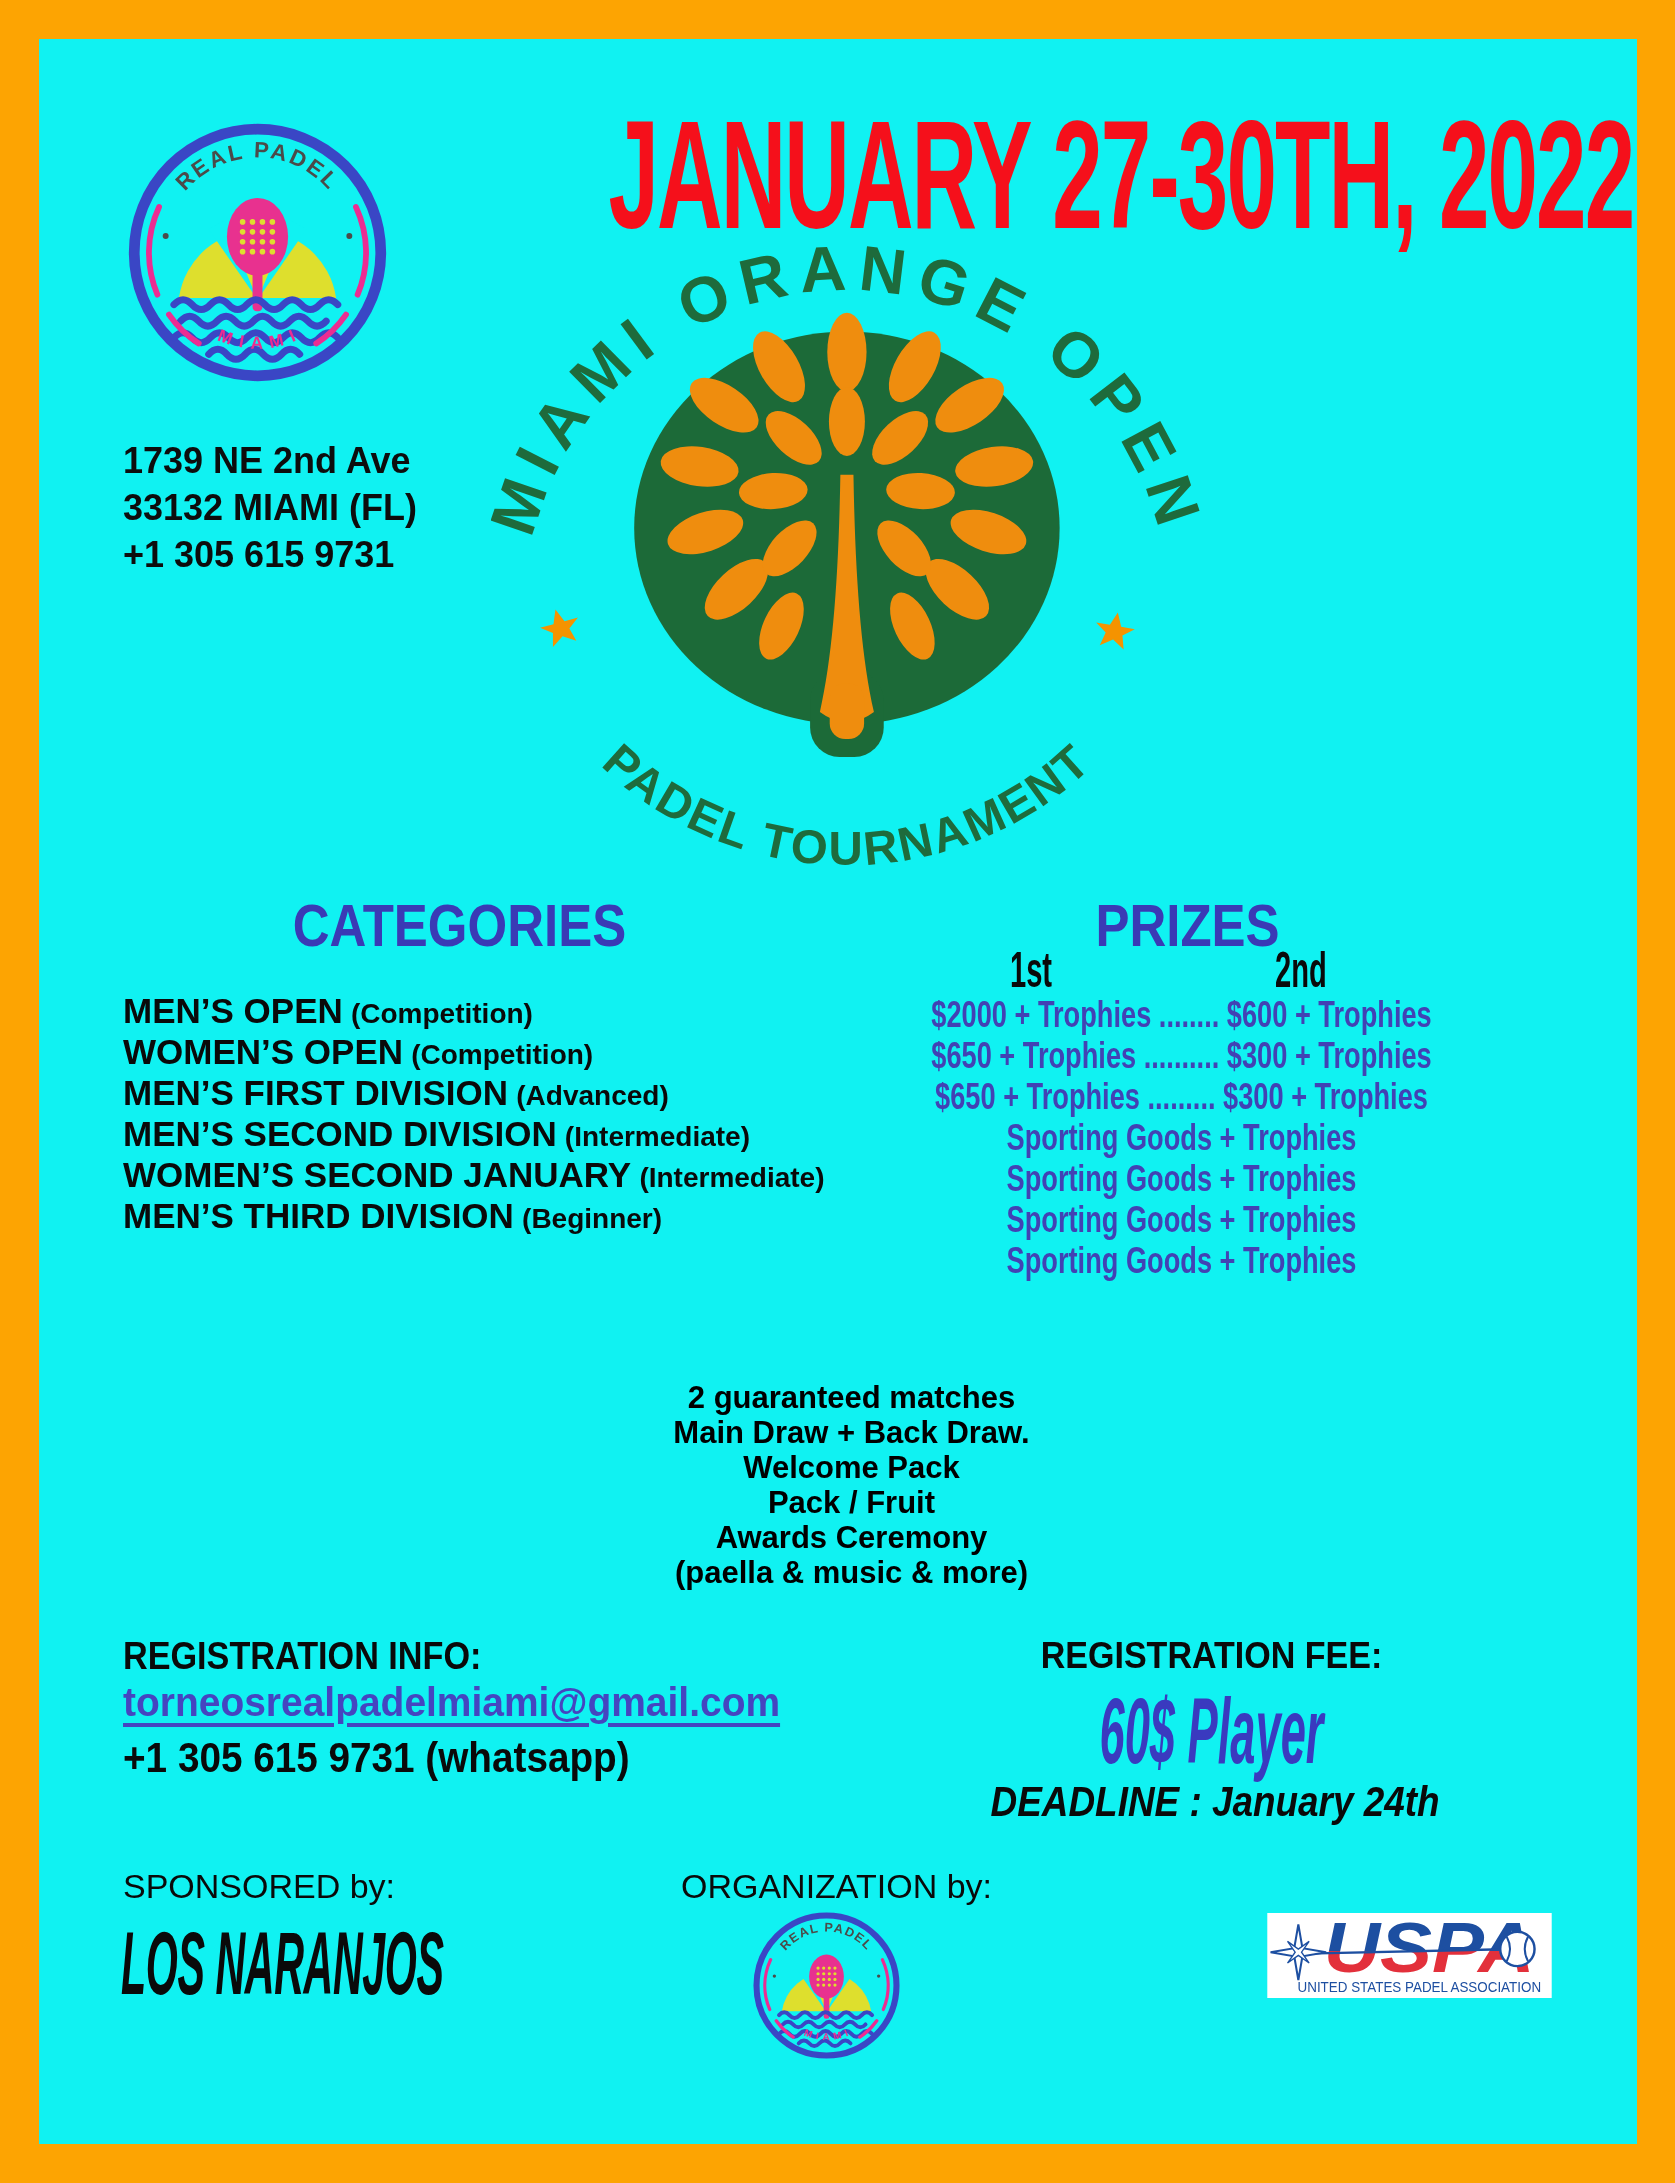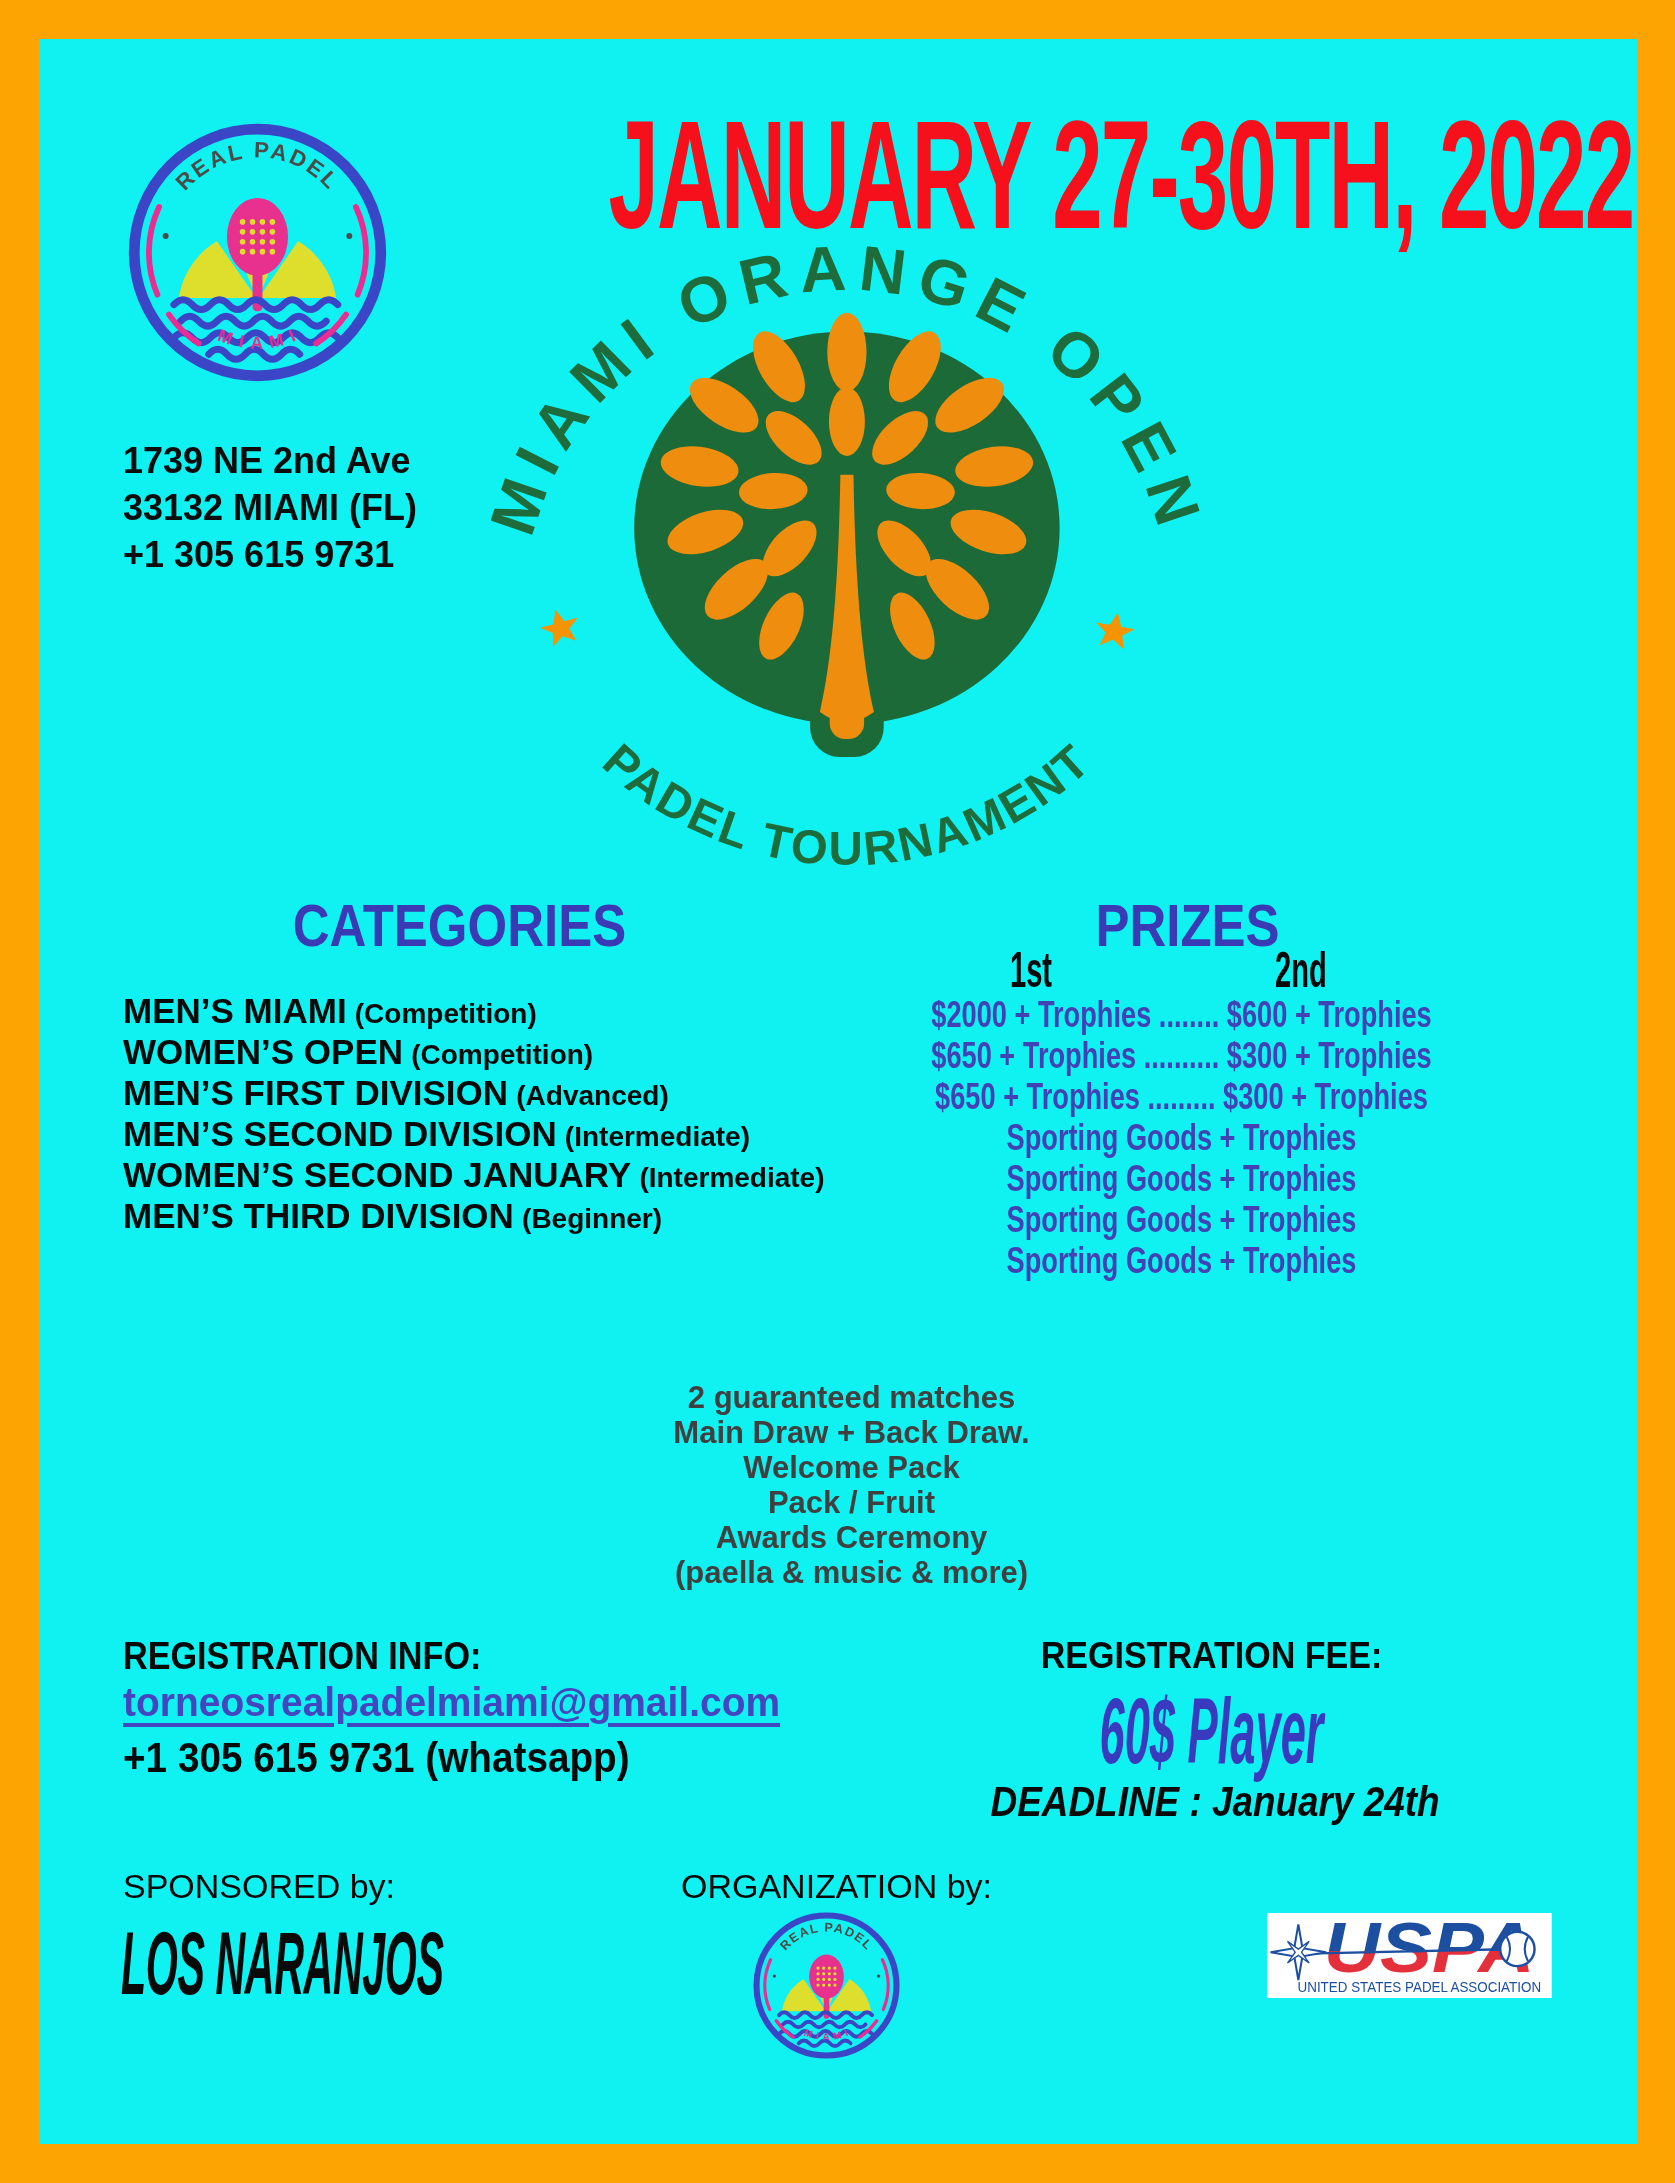--- a/index.html
+++ b/index.html
@@ -26,21 +26,21 @@
   .cats{left:123px;top:990px;width:786px;color:#0a0a0a;white-space:nowrap;}
   .cat-row{height:41px;line-height:41px;}
   .cat-name{font-size:35px;font-weight:800;}
   .cat-level{font-size:28px;font-weight:700;margin-left:8.2px;}
   .prizes{left:850px;top:992px;width:663px;color:#4242B4;}
   .prize-row{
     height:41px;line-height:41px;text-align:center;white-space:nowrap;font-size:34px;
     transform:scale(0.8,1.1);transform-origin:center top;font-weight:600;
   }
   .amt{font-weight:800;}
-  .includes{left:524px;top:1380px;width:655px;text-align:center;color:#404040;
+  .includes{left:524px;top:1380px;width:655px;text-align:center;color:#000000;
     font-size:31px;font-weight:800;line-height:35px;white-space:nowrap;}
   .reg-label{left:123px;top:1635px;font-size:38px;font-weight:800;color:#0a0a0a;
     transform:scaleX(0.9);transform-origin:left top;white-space:nowrap;}
   .email{left:123px;top:1679px;font-size:41px;font-weight:800;color:#4545C0;
     text-decoration:underline;text-underline-offset:6.5px;white-space:nowrap;
     transform:scaleX(0.95);transform-origin:left top;}
   .phone{left:123px;top:1733px;font-size:43px;font-weight:800;color:#0a0a0a;
     transform:scaleX(0.9);transform-origin:left top;white-space:nowrap;}
   .fee-label{left:966px;top:1635px;width:491px;text-align:center;font-size:37px;
     font-weight:800;color:#0a0a0a;transform:scale(0.92,1);transform-origin:center top;white-space:nowrap;}
@@ -174,21 +174,21 @@
     </text>
   </svg>
 
   <div class="abs sec-heading" style="left:214px;top:892px">CATEGORIES</div>
   <div class="abs sec-heading" style="left:942px;top:892px">PRIZES</div>
   <div class="abs colhead" style="left:941px;top:939px">1st</div>
   <div class="abs colhead" style="left:1211px;top:939px">2nd</div>
 
   <div class="abs cats">
     <div class="cat-row">
-      <span class="cat-name">MEN’S MIAMI</span><span class="cat-level">(Competition)</span>
+      <span class="cat-name">MEN’S OPEN</span><span class="cat-level">(Competition)</span>
     </div>
     <div class="cat-row">
       <span class="cat-name">WOMEN’S OPEN</span><span class="cat-level">(Competition)</span>
     </div>
     <div class="cat-row">
       <span class="cat-name">MEN’S FIRST DIVISION</span><span class="cat-level">(Advanced)</span>
     </div>
     <div class="cat-row">
       <span class="cat-name">MEN’S SECOND DIVISION</span><span class="cat-level">(Intermediate)</span>
     </div>

